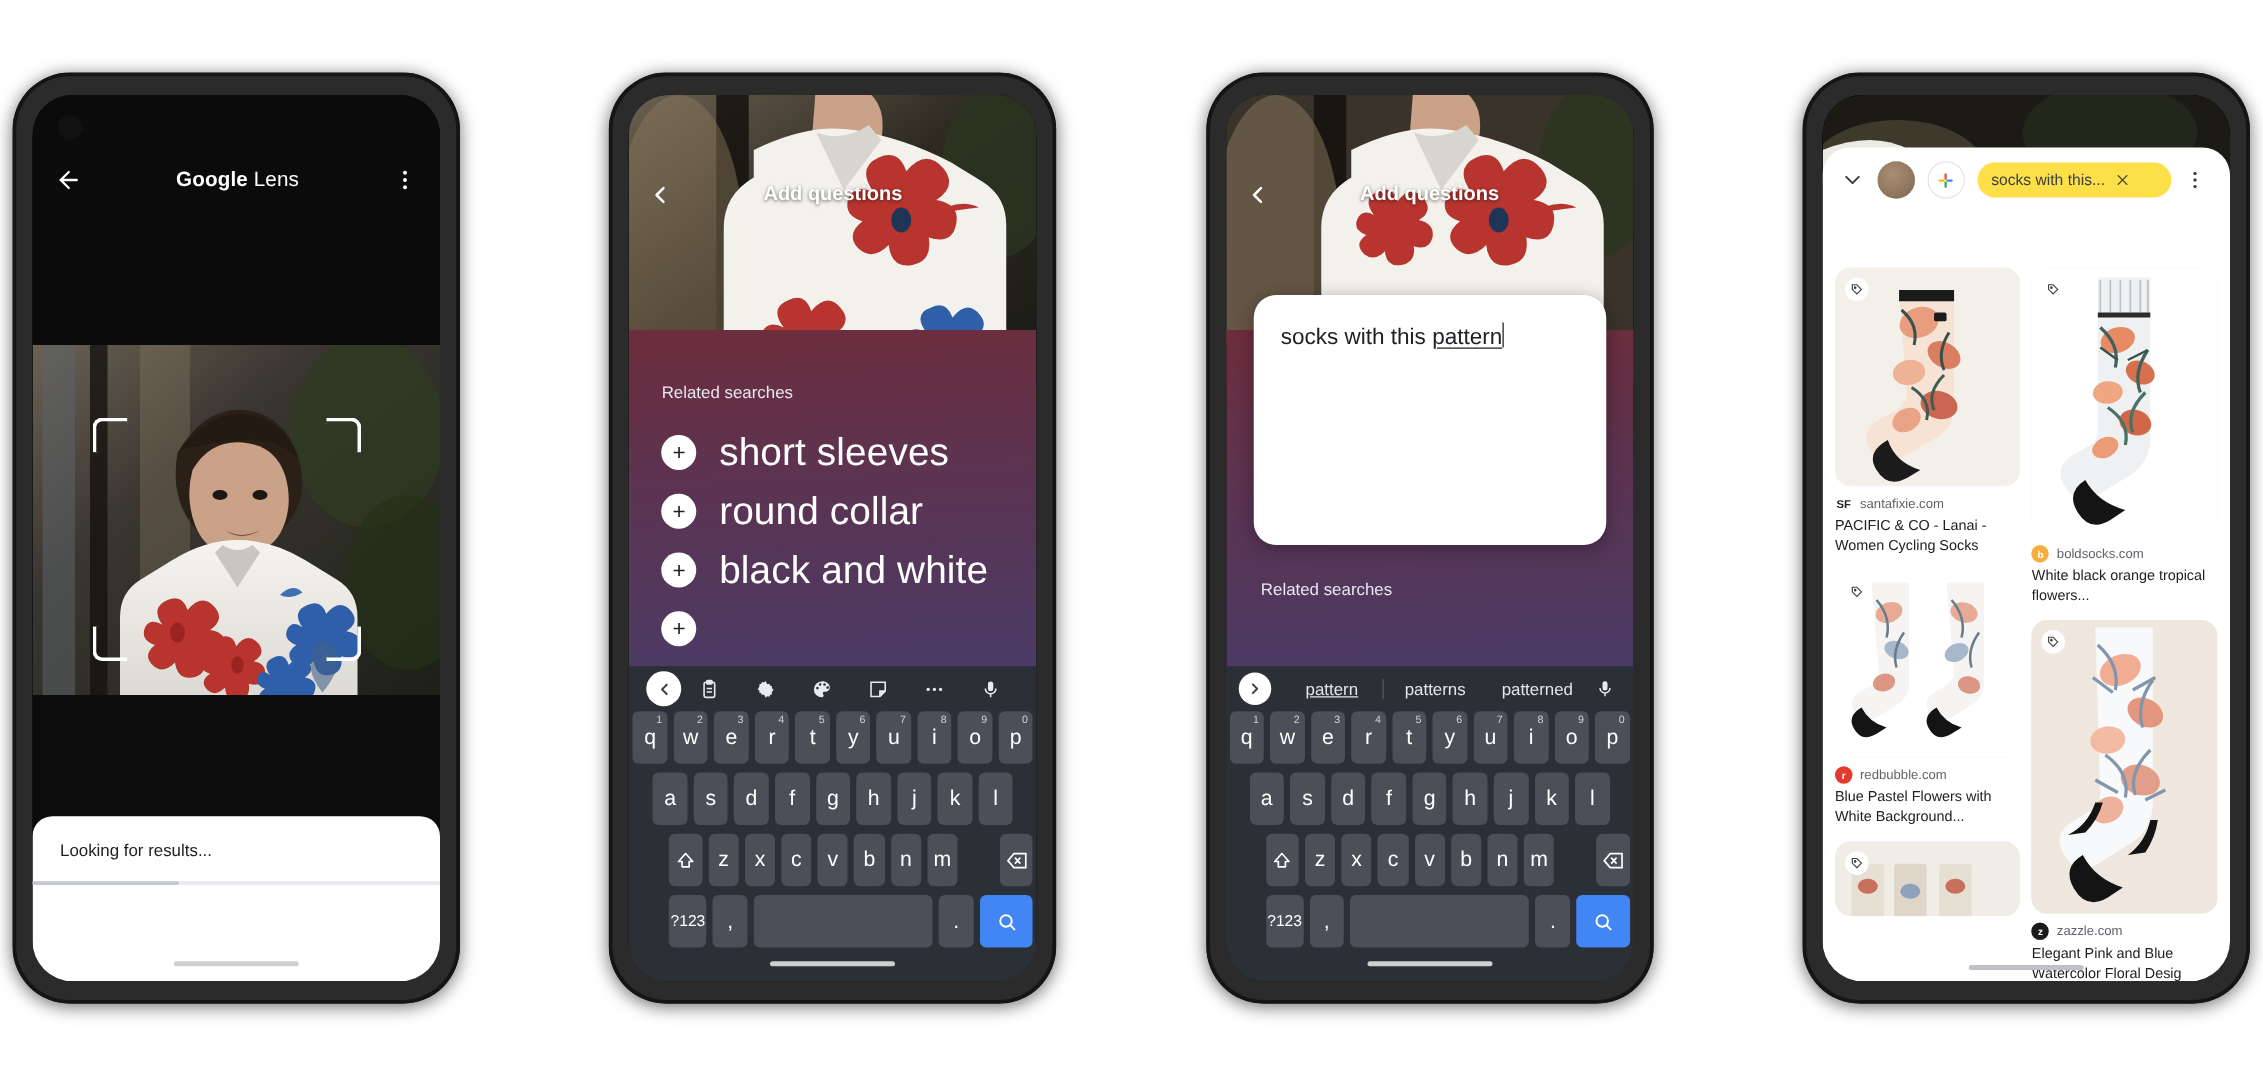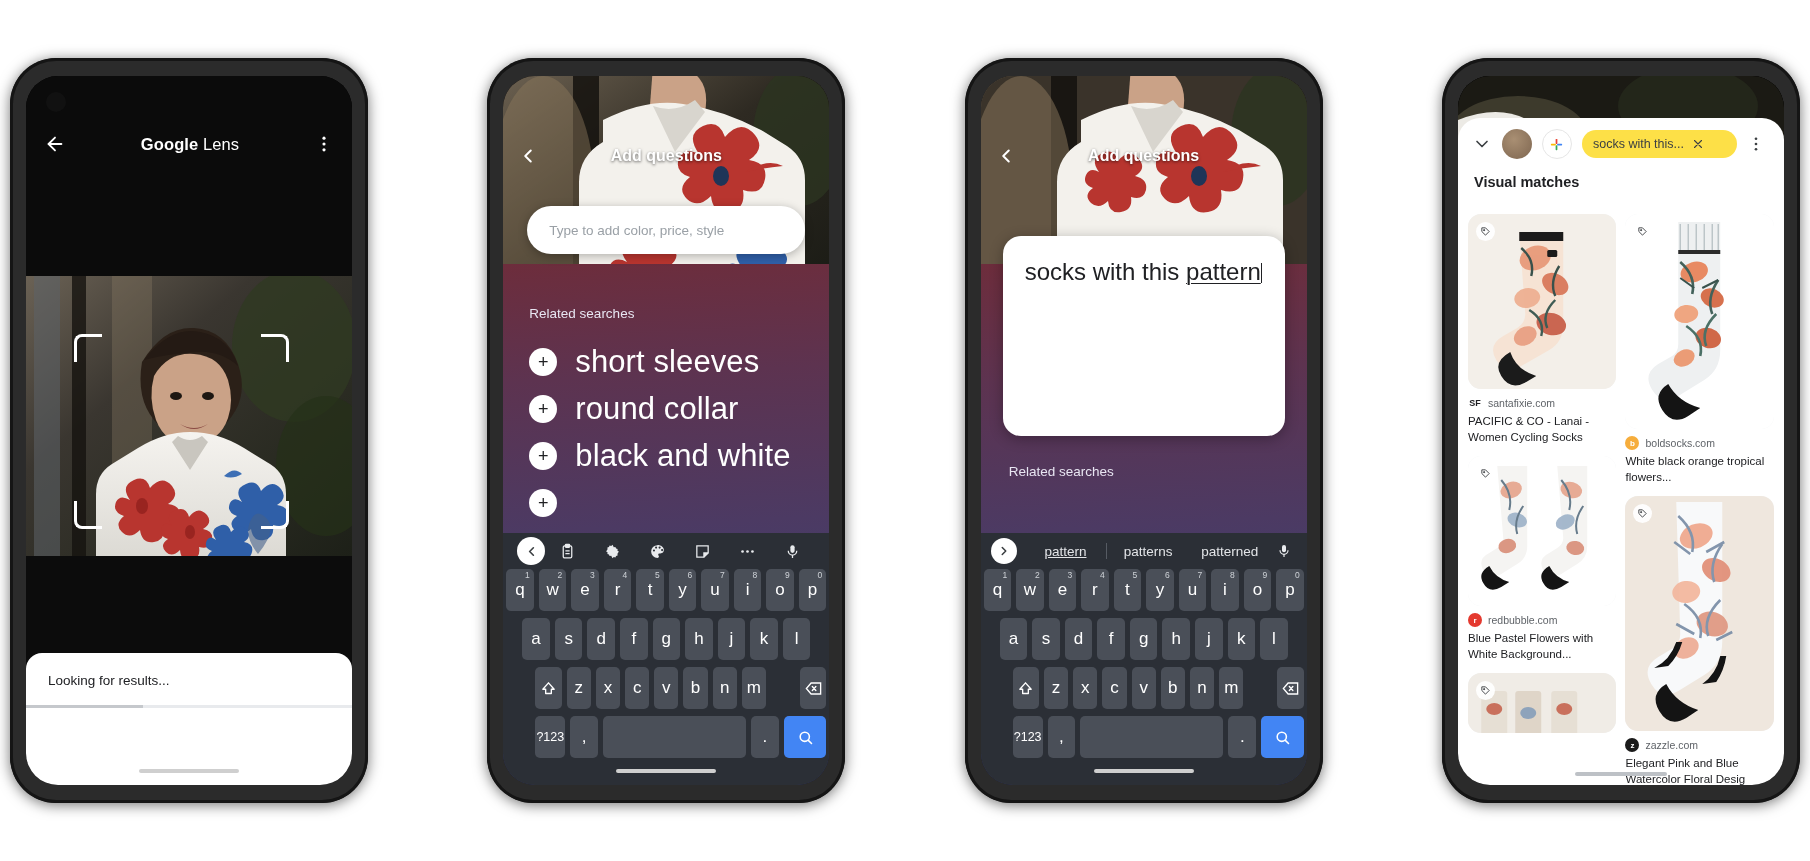--- a/index.html
+++ b/index.html
@@ -81,21 +81,21 @@
   .sug .chev { width:26px; height:26px; border-radius:50%; background:#fff; display:flex; align-items:center;
                justify-content:center; flex:0 0 auto; margin-right:8px;}
   .sug .s { flex:1; text-align:center; font-size:13.5px; color:#e3e5e8; }
   .sug .s.active { text-decoration:underline; }
   .sug .div { width:1px; height:16px; background:#565b63; }
   .sug .mic { width:26px; flex:0 0 auto; display:flex; justify-content:center; }
 
   
   .q3-card { position:absolute; left:22px; right:22px; top:160px; height:200px; background:#fff;
              border-radius:18px; z-index:26; padding:22px 22px; box-shadow:0 3px 14px rgba(0,0,0,.3);}
-  .q3-card .q { font-size:24px; color:#202124; }
+  .q3-card .q { font-size:18px; color:#202124; }
   .q3-card .q u { text-decoration-thickness:1.4px; text-underline-offset:3px;}
   .caret { display:inline-block; width:1.5px; height:20px; background:#202124; vertical-align:-3px; }
   .rel-lbl3 { position:absolute; left:28px; top:388px; font-size:13.5px; color:#e8e6f2; z-index:12;}
 
   
   .p4-dark { position:absolute; inset:0; background:#000; }
   .p4-photo { position:absolute; left:0; right:0; top:0; height:70px; overflow:hidden; }
   .p4-sheet { position:absolute; left:0; right:0; top:42px; bottom:0; background:#fff; border-radius:22px 22px 0 0; z-index:20; overflow:hidden;}
   .p4-head { height:52px; display:flex; align-items:center; gap:10px; padding:0 14px; }
   .avatar { width:30px; height:30px; border-radius:50%;
@@ -265,23 +265,20 @@
       <div class="q-head">
         <span class="ic">
           <svg width="22" height="22" viewBox="0 0 24 24" fill="none" stroke="#fff" stroke-width="2.2" stroke-linecap="round" stroke-linejoin="round">
               <path d="M15 18l-6-6 6-6"></path>
             </svg>
         </span>
         <div class="t">Add questions</div>
         <span style="width:22px"></span>
       </div>
 
-      <div class="q-input">
-        <span class="ph">Type to add color, price, style</span>
-      </div>
 
       <div class="rel-lbl">Related searches</div>
 
       <div class="rel-list">
         <div class="rel-item">
           <span class="plus">+</span>
           <span class="txt">short sleeves</span>
         </div>
         <div class="rel-item">
           <span class="plus">+</span>
@@ -633,21 +630,20 @@
           </span>
           <span class="ic">
             <svg width="18" height="18" viewBox="0 0 24 24" fill="#3c4043">
                 <circle cx="12" cy="5" r="1.8"></circle>
                 <circle cx="12" cy="12" r="1.8"></circle>
                 <circle cx="12" cy="19" r="1.8"></circle>
               </svg>
           </span>
         </div>
 
-        <div class="vm">Visual matches</div>
 
         <div class="masonry">
 
           <div class="col">
 
             <div class="card">
               <div class="thumb" style="height:175px">
                 <span class="tag">
                   <svg width="11" height="11" viewBox="0 0 24 24" fill="none" stroke="#3c4043" stroke-width="2">
                       <path d="M20 12l-8 8-8-8V4h8z"></path>

